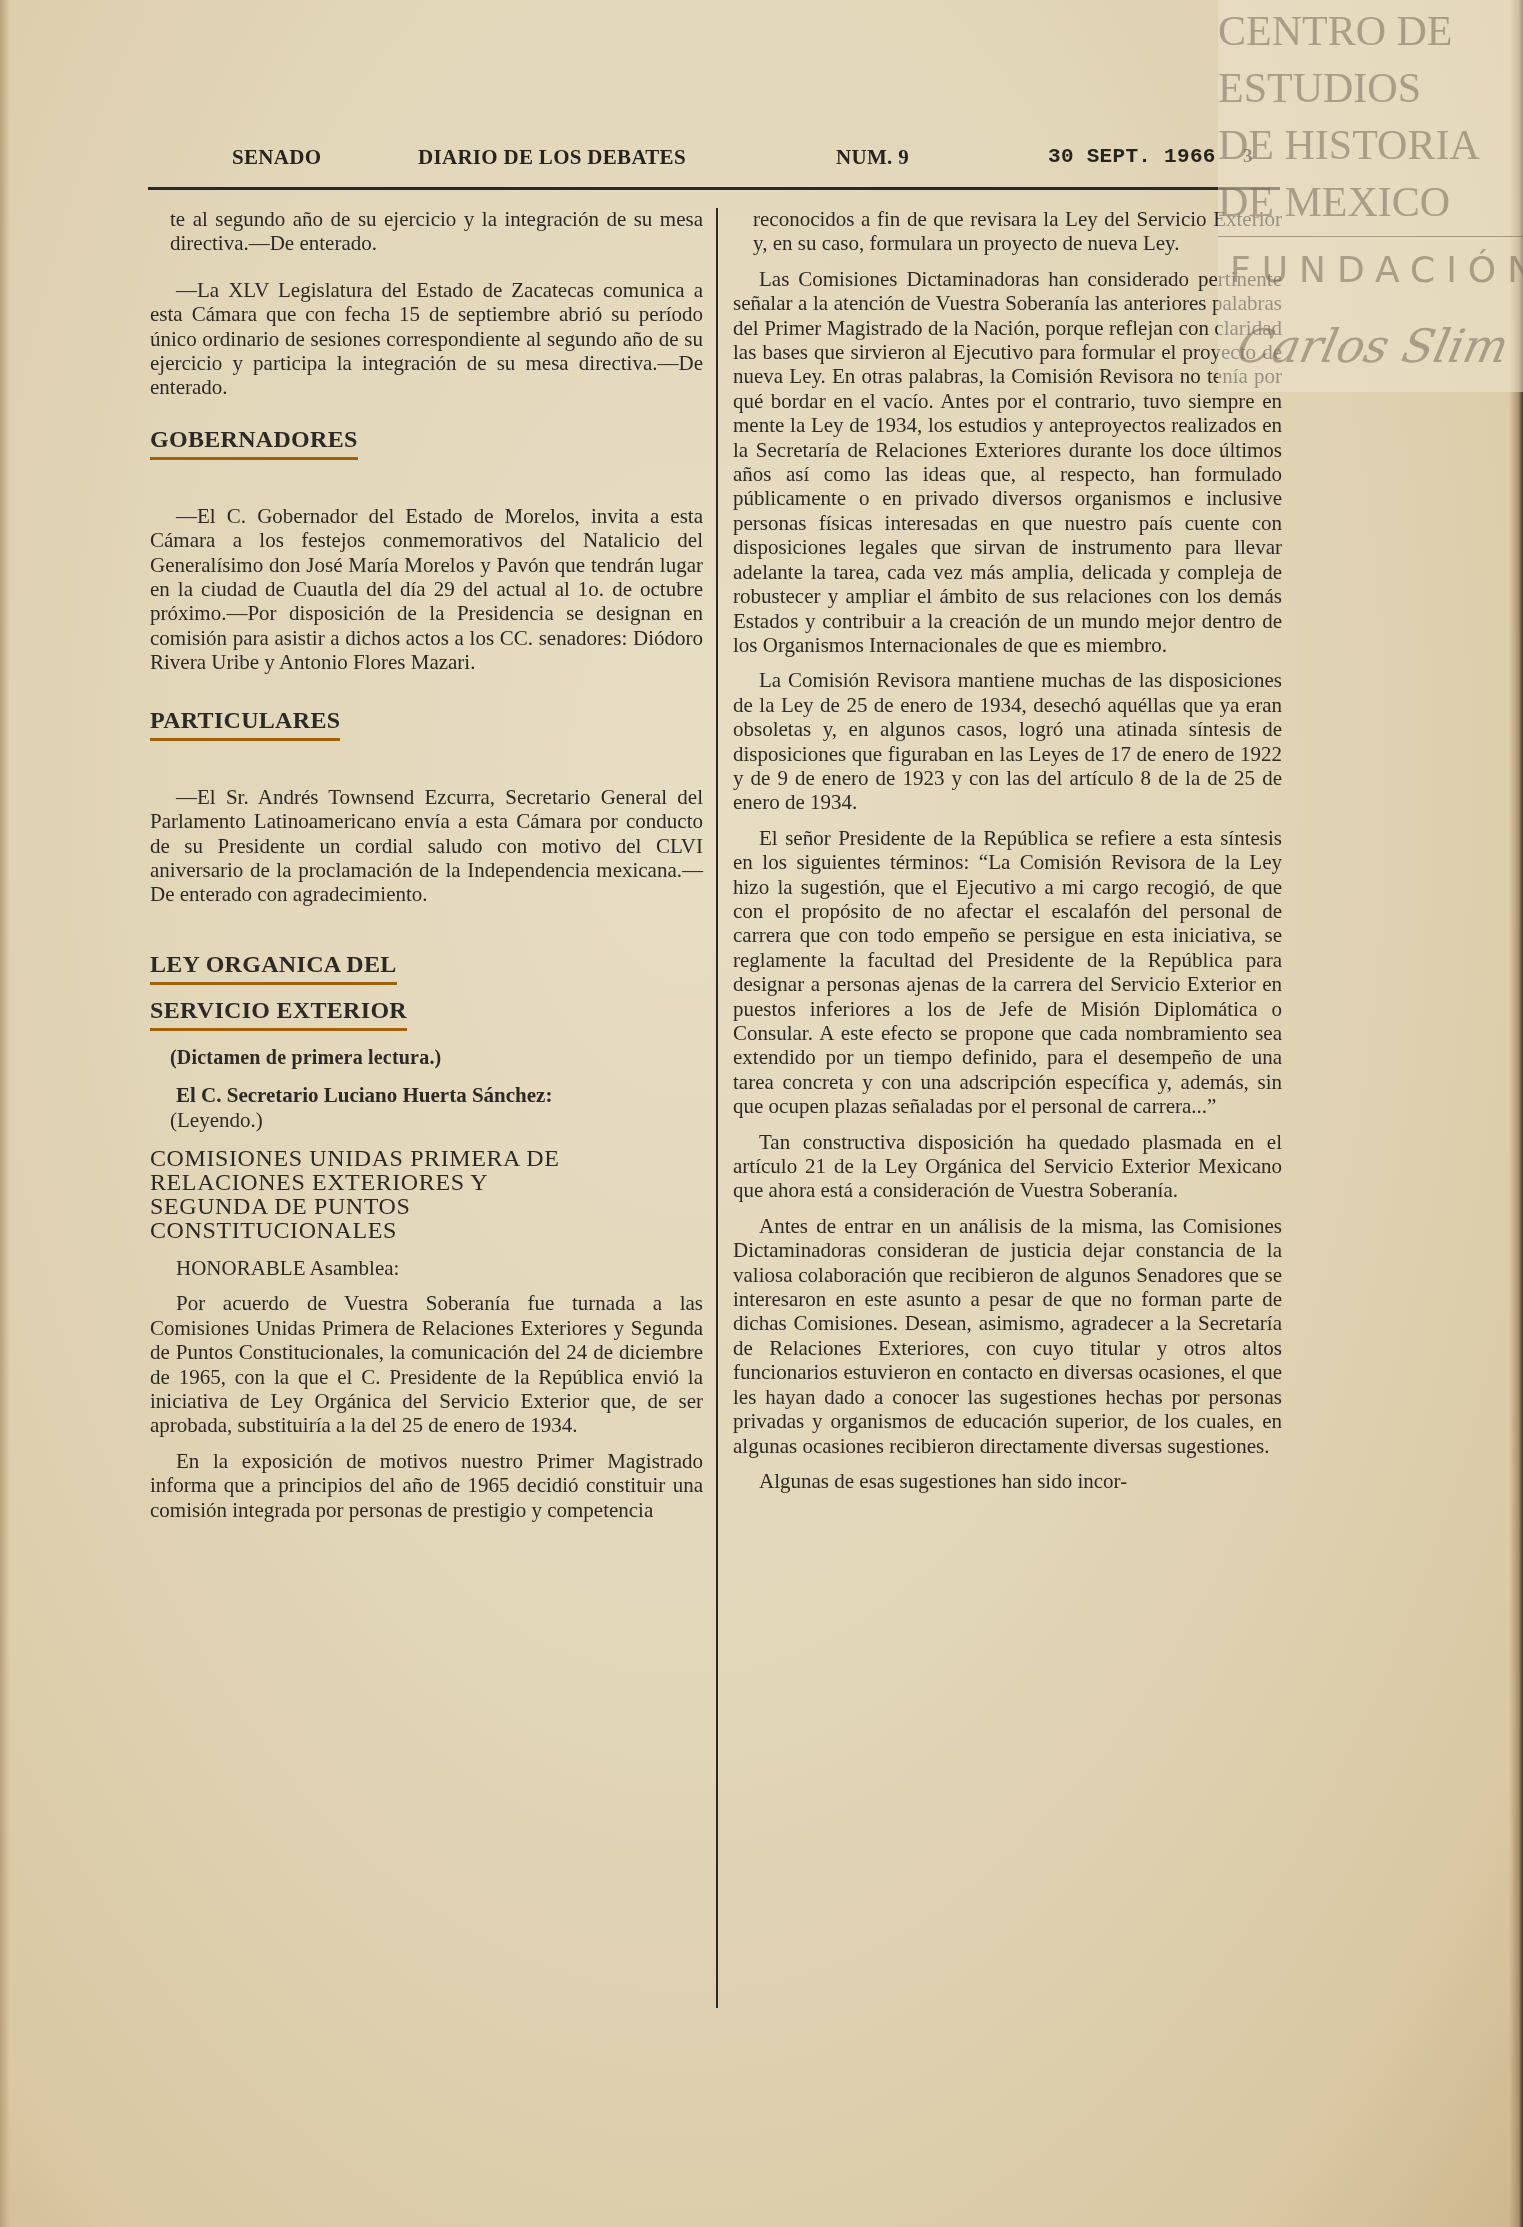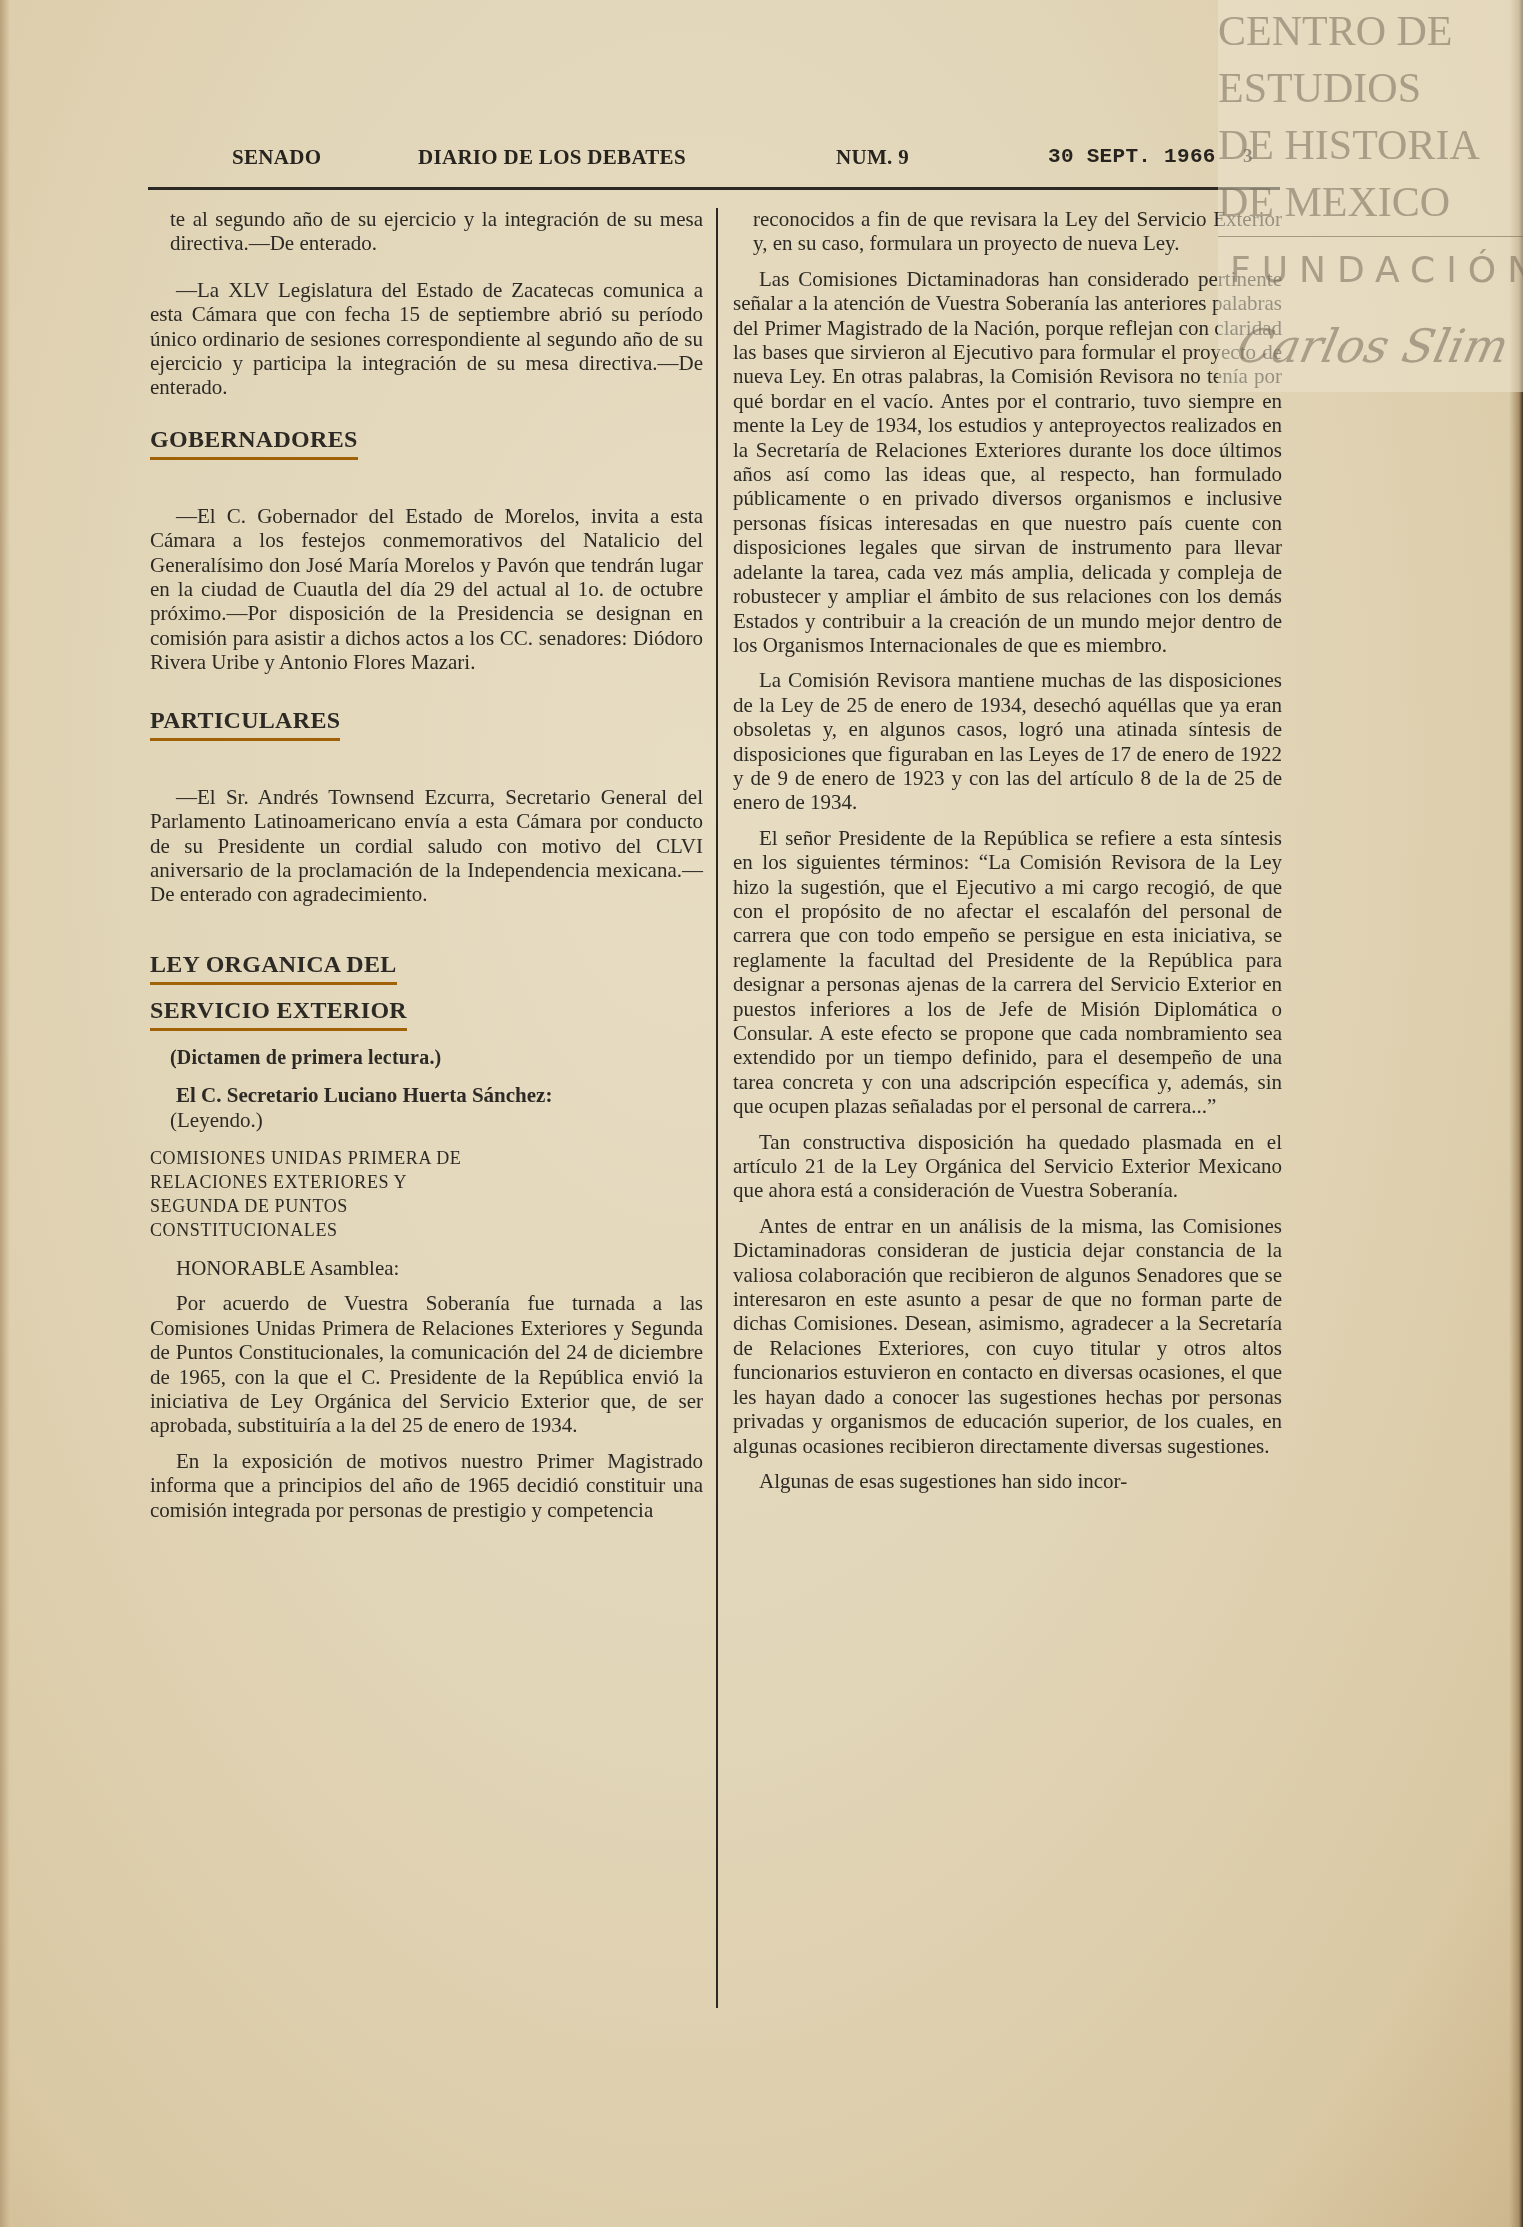--- a/index.html
+++ b/index.html
@@ -29,21 +29,21 @@
   .col p { margin: 0 0 11px 0; text-indent: 26px; hyphens: manual; }
   .col p.noindent { text-indent: 0; margin-left: 20px; }
   .col p.gap-lg { margin-top: 22px; }
 
   .section-head { font-weight: bold; font-size: 24px; letter-spacing: 0.3px; display: inline-block; border-bottom: 3px solid #a16207; padding-bottom: 3px; margin: 0; line-height: 30px; }
   .sh-wrap { margin: 24px 0 44px 0; }
   .sh-wrap.two { margin: 42px 0 14px 0; }
   .sh-wrap.two .section-head { display: table; margin-bottom: 10px; }
   .subhead-bold { font-weight: bold; font-size: 20px; text-indent: 0 !important; letter-spacing: 0.2px; }
   .speaker { font-weight: bold; }
-  .caps-block { font-size: 18px; line-height: 24px; margin: 14px 0 14px 0; letter-spacing: 0.6px; text-align: left; }
+  .caps-block { font-size: 24px; line-height: 24px; margin: 14px 0 14px 0; letter-spacing: 0.6px; text-align: left; }
   .honorable { margin: 0 0 14px 0; text-indent: 0; }
 
   .watermark { position: absolute; left: 1218px; top: 0; width: 305px; height: 392px; background: rgba(236,228,206,0.55); color: rgba(120,108,90,0.55); }
   .wm-line { position: absolute; left: 0; width: 355px; text-align: left; font-family: "Liberation Serif", serif; font-size: 42px; line-height: 46px; white-space: nowrap; }
   .wm-l1 { top: 8px; } .wm-l2 { top: 65px; } .wm-l3 { top: 122px; } .wm-l4 { top: 179px; }
   .wm-rule { position: absolute; left: 0; top: 236px; width: 305px; height: 1px; background: rgba(110,98,80,0.55); }
   .wm-fund { position: absolute; left: 12px; top: 250px; width: 293px; font-family: "DejaVu Sans", sans-serif; font-size: 36px; letter-spacing: 11px; line-height: 40px; white-space: nowrap; }
   .wm-sig { position: absolute; left: 20px; top: 318px; width: 285px; font-family: "DejaVu Serif", serif; font-style: italic; font-size: 46px; line-height: 56px; white-space: nowrap; transform: skewX(-12deg); }
 </style>
 </head>

